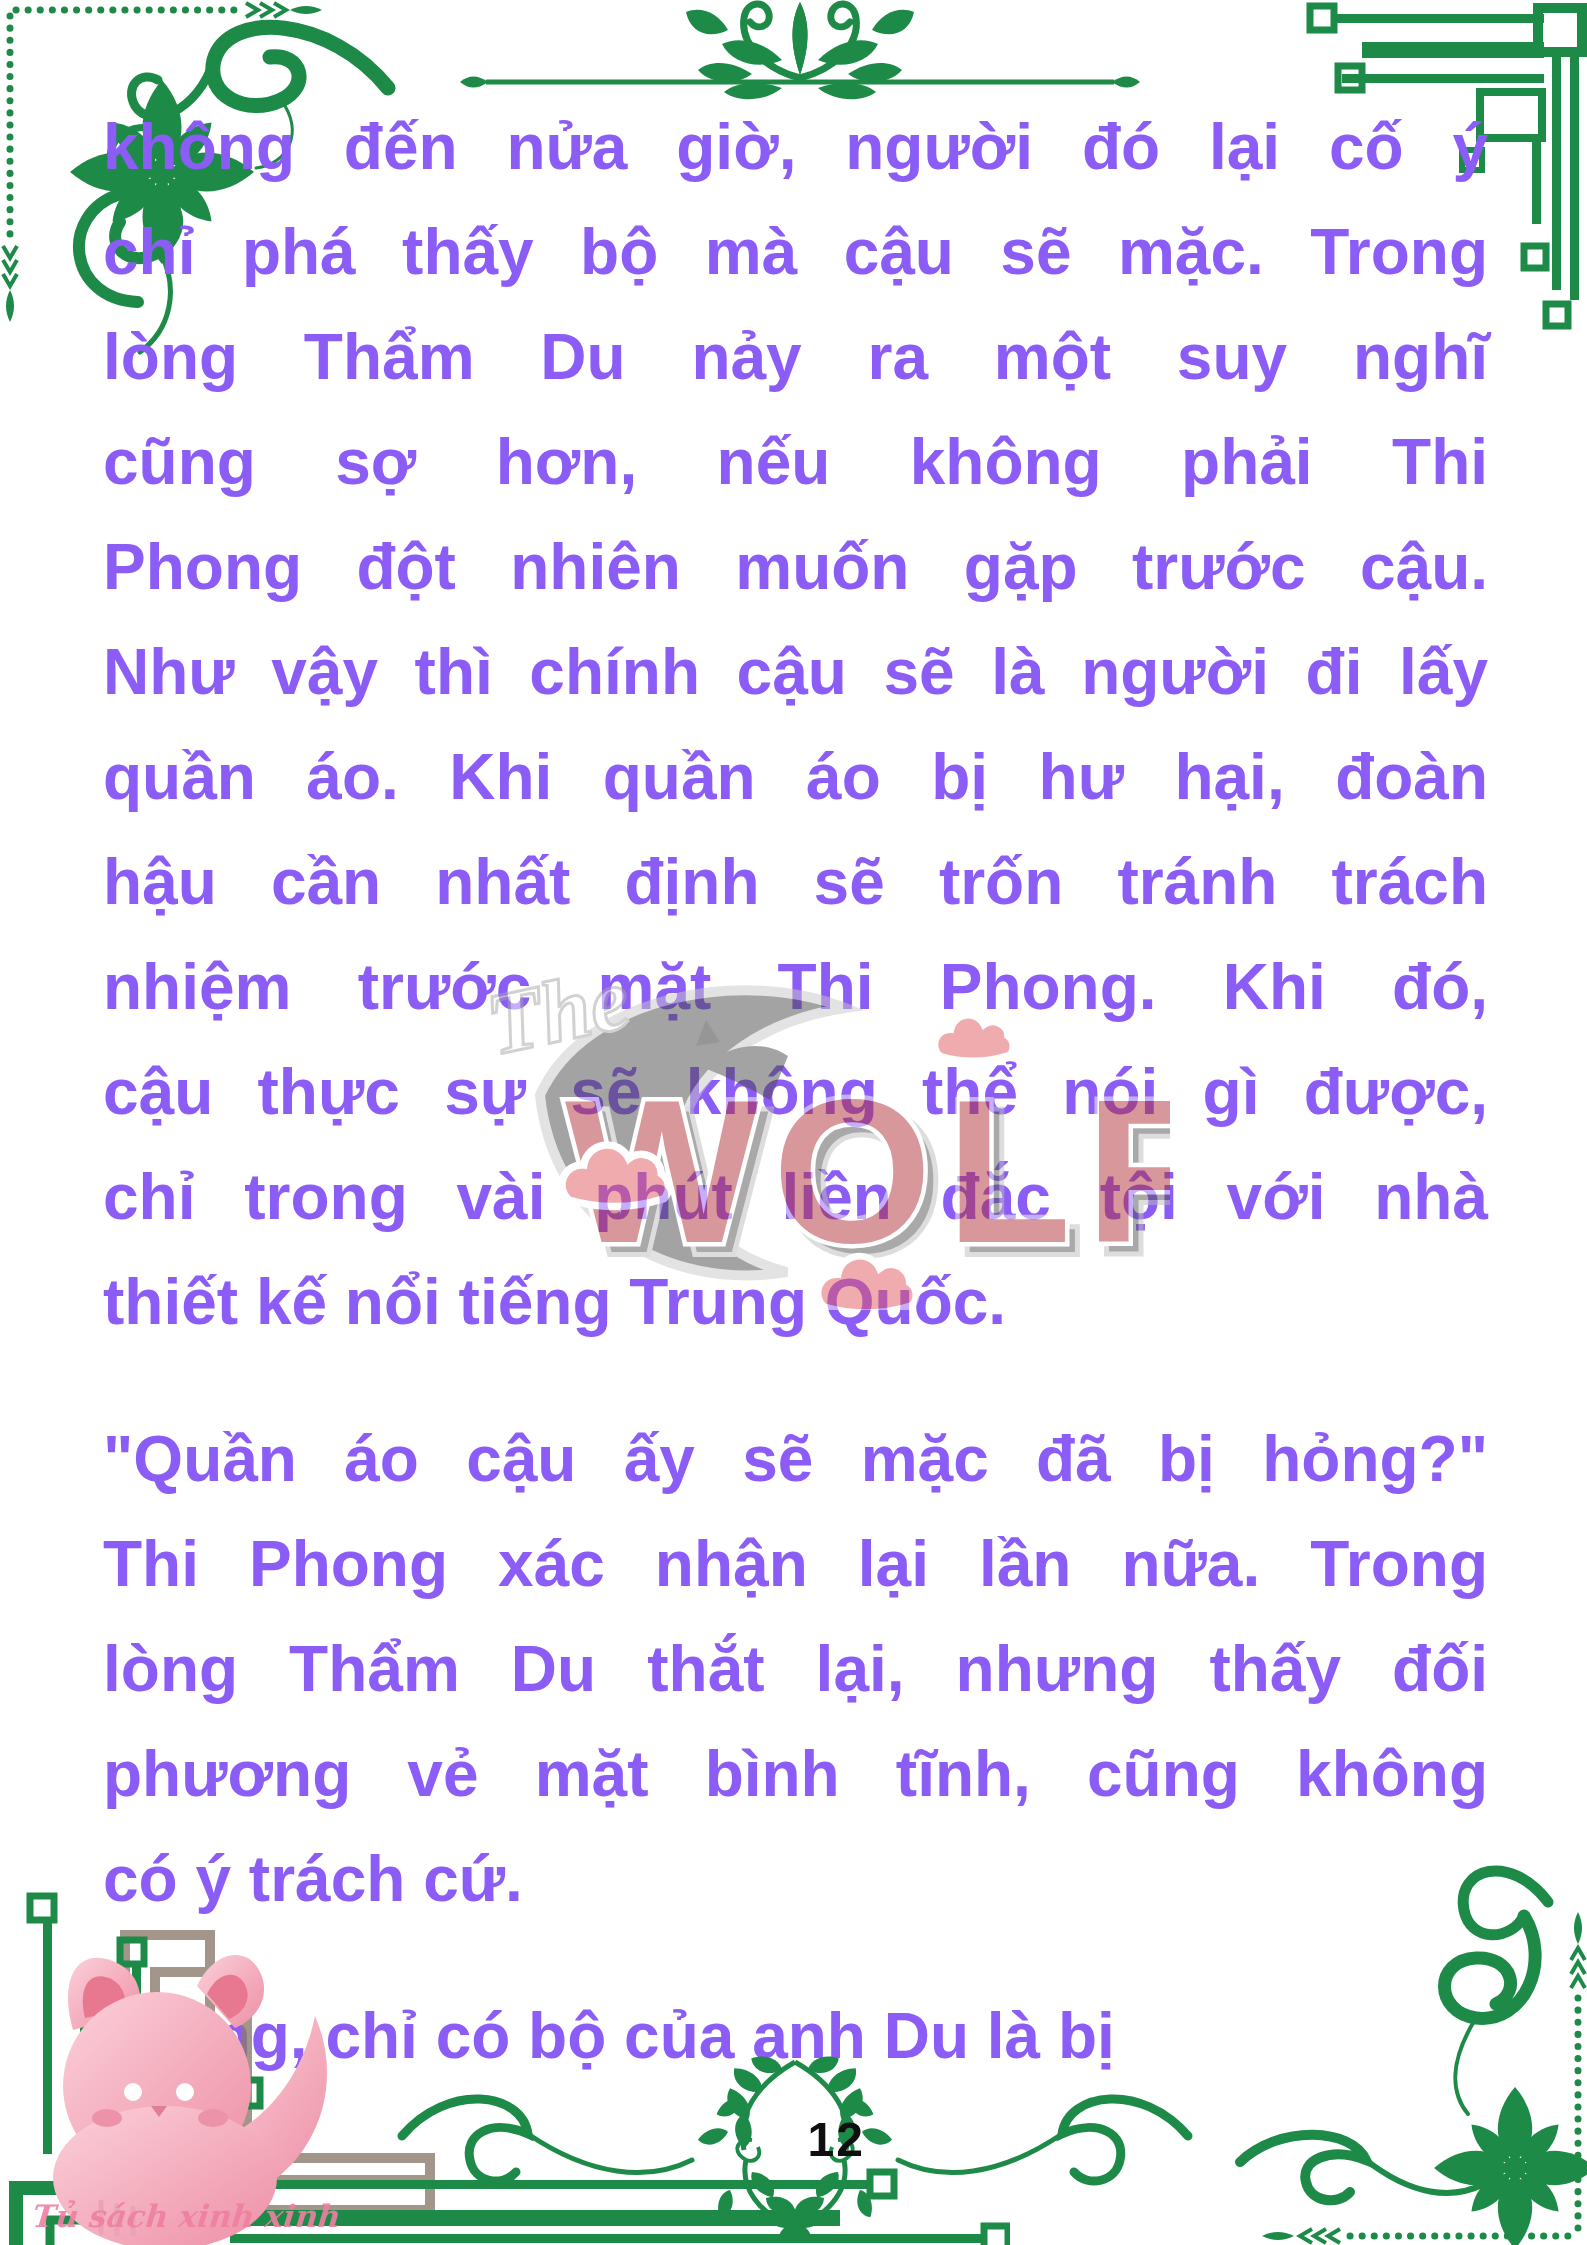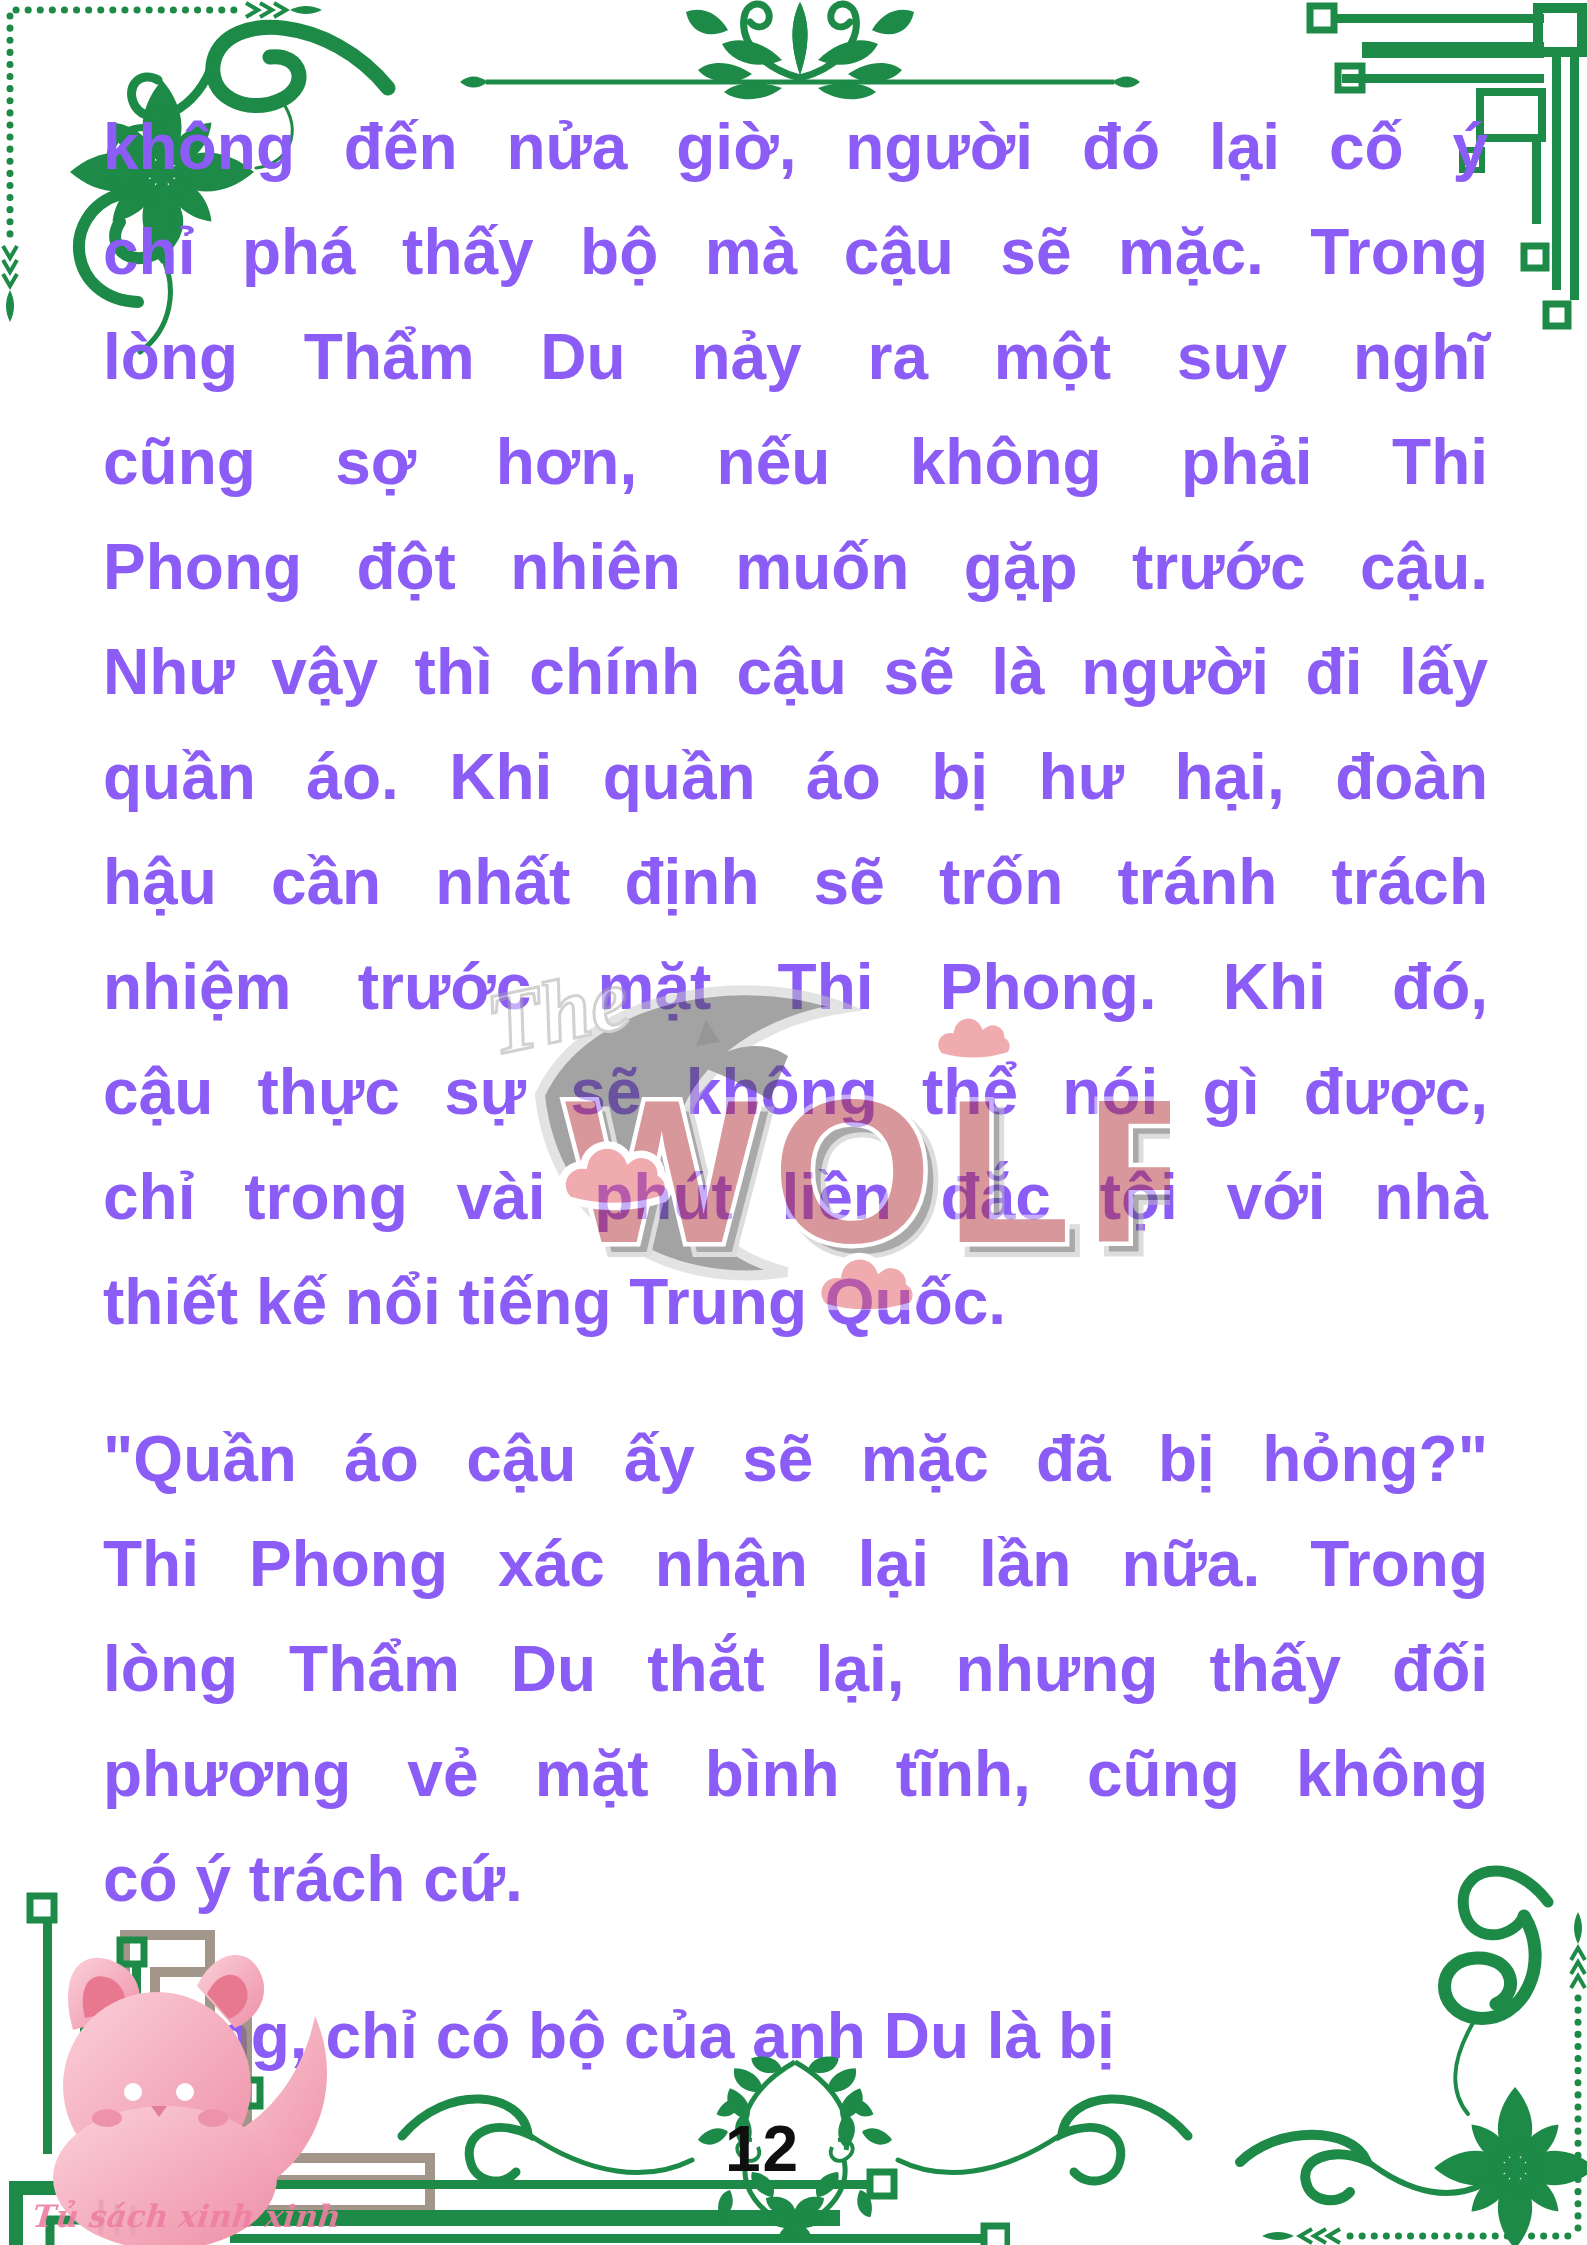--- a/index.html
+++ b/index.html
@@ -12,22 +12,22 @@
     position:absolute;left:103px;top:95px;width:1385px;color:#8b5cf6;
     font-size:64px;font-weight:700;line-height:105px;
   }
   .line{
     text-align:justify;text-align-last:justify;white-space:normal;height:105px;
   }
   .line.last{text-align-last:left;}
   .line.pgap{margin-top:52px;}
   
   .pagenum{
-    position:absolute;left:725px;top:2112px;width:140px;text-align:left;
-    font-size:64px;font-weight:700;color:#0f0f0f;letter-spacing:2px;
+    position:absolute;left:725px;top:2112px;width:140px;text-align:right;
+    font-size:48px;font-weight:700;color:#0f0f0f;letter-spacing:2px;
   }
   
   .watermark{position:absolute;left:425px;top:950px;width:745px;height:360px;opacity:.5;pointer-events:none;text-decoration:underline;}
   
   .publisher{
     position:absolute;left:33px;top:2198px;width:260px;
     font-family:"DejaVu Serif","Liberation Serif",serif;
     font-style:italic;font-weight:700;font-size:31px;color:#ef7fa2;opacity:.9;
     transform:skewX(-6deg);white-space:nowrap;
   }

